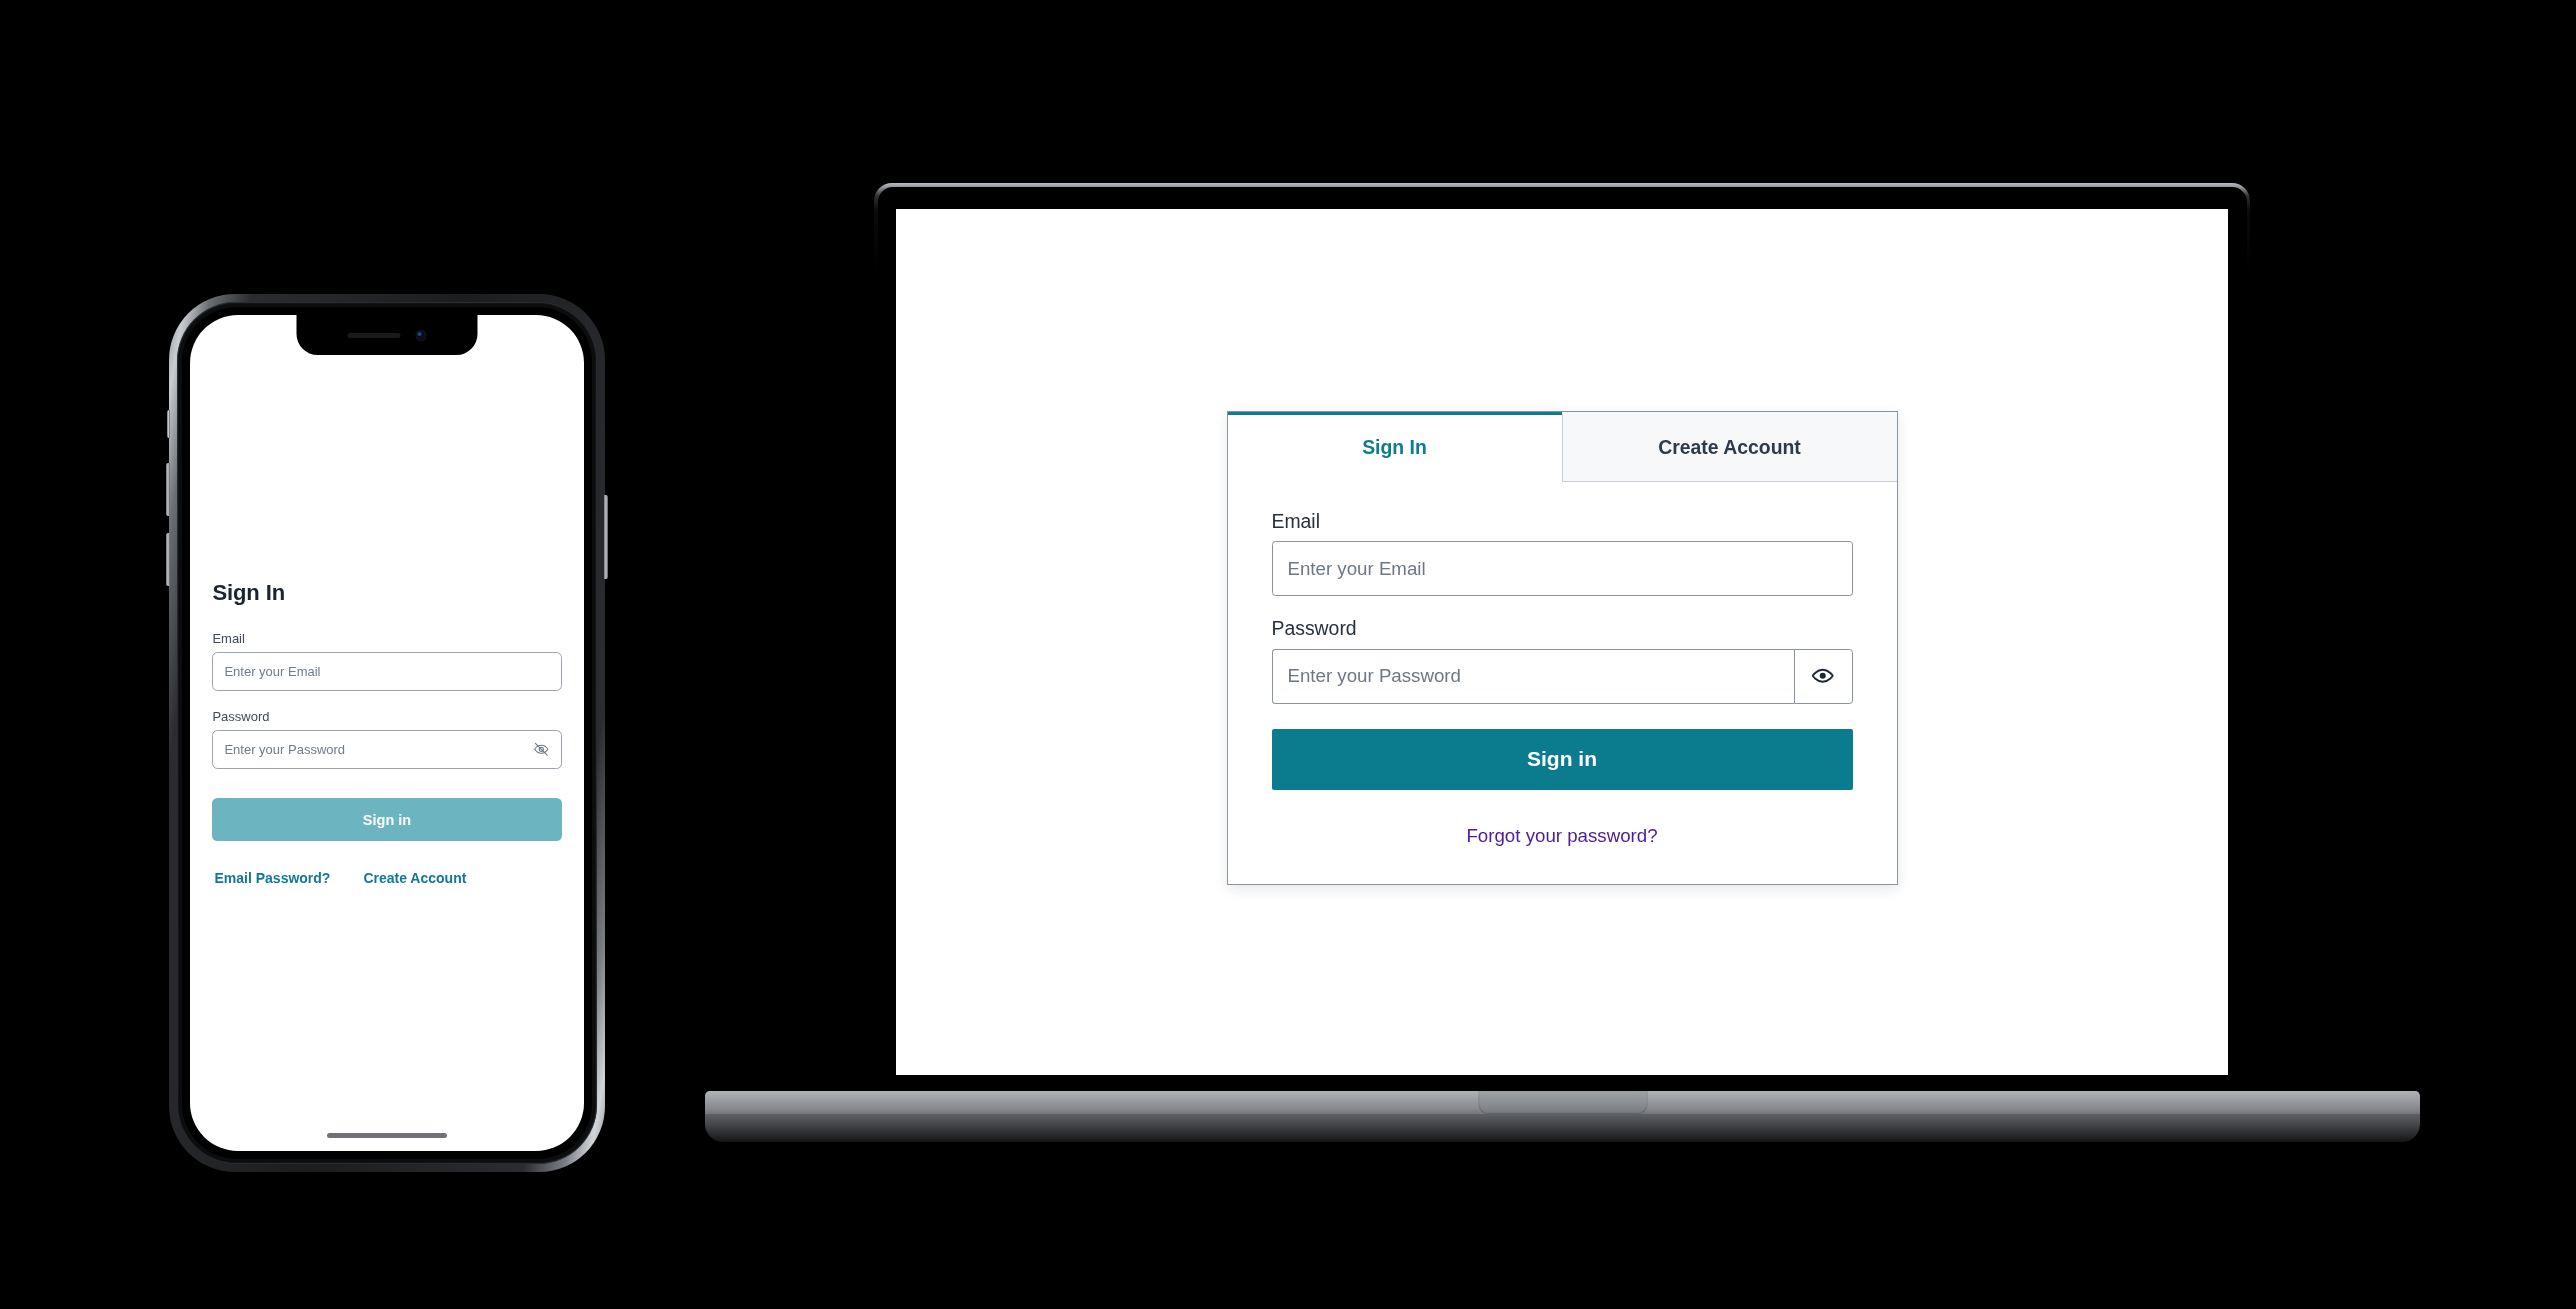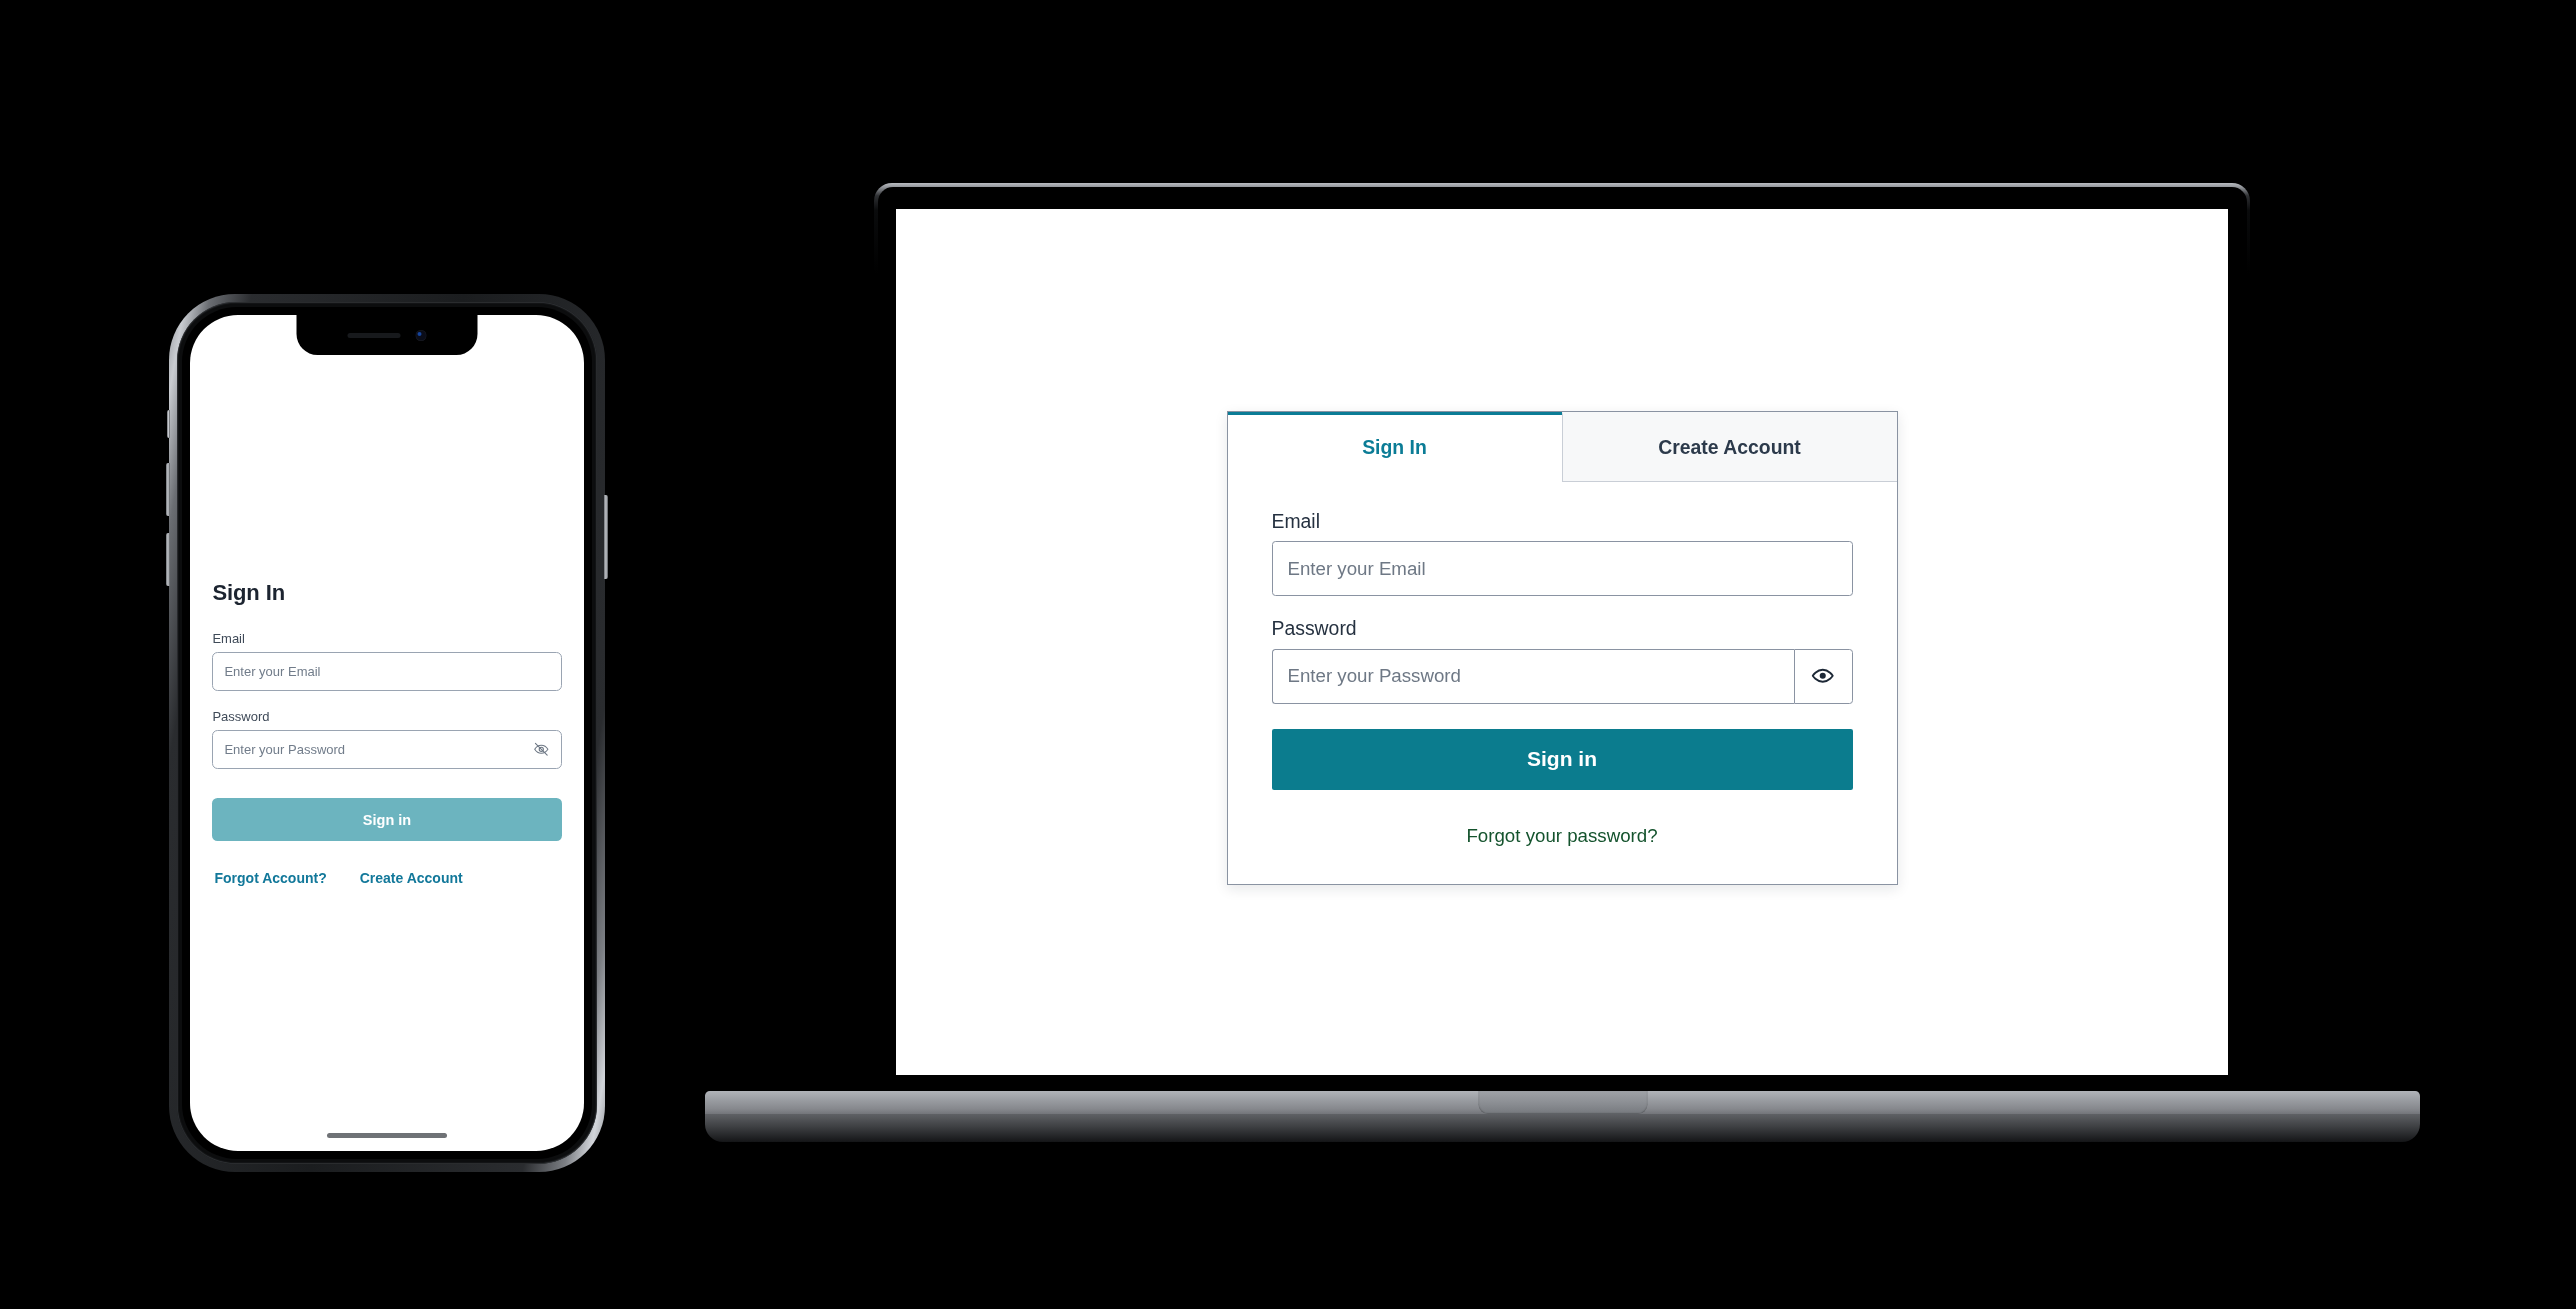--- a/index.html
+++ b/index.html
@@ -315,21 +315,21 @@
     color: #ffffff;
     font-size: 21px;
     font-weight: 700;
     font-family: "Liberation Sans", sans-serif;
     border-radius: 2.1px;
     cursor: pointer;
   }
   .lp-forgot-wrap { text-align: center; margin-top: 35px; }
   .lp-forgot {
     font-size: 18.7px;
-    color: #14532d;
+    color: #4c1d95;
     cursor: pointer;
   }
 </style>
 </head>
 <body>
 
 <div id="stage">
 
   <div id="phone">
     <div class="phone-outer"></div>
@@ -365,21 +365,21 @@
               <path d="M2.5 12S6 6.2 12 6.2 21.5 12 21.5 12 18 17.8 12 17.8 2.5 12 2.5 12Z"></path>
               <circle cx="12" cy="12" r="3"></circle>
               <line x1="3.5" y1="3.5" x2="20.5" y2="20.5"></line>
             </svg>
           </span>
         </div>
 
         <div class="ph-btn">Sign in</div>
 
         <div class="ph-links">
-          <span class="ph-link">Forgot Account?</span>
+          <span class="ph-link">Email Password?</span>
           <span class="ph-link">Create Account</span>
         </div>
 
       </div>
 
       <div class="phone-home-bar"></div>
     </div>
   </div>
 
   <div id="laptop">

